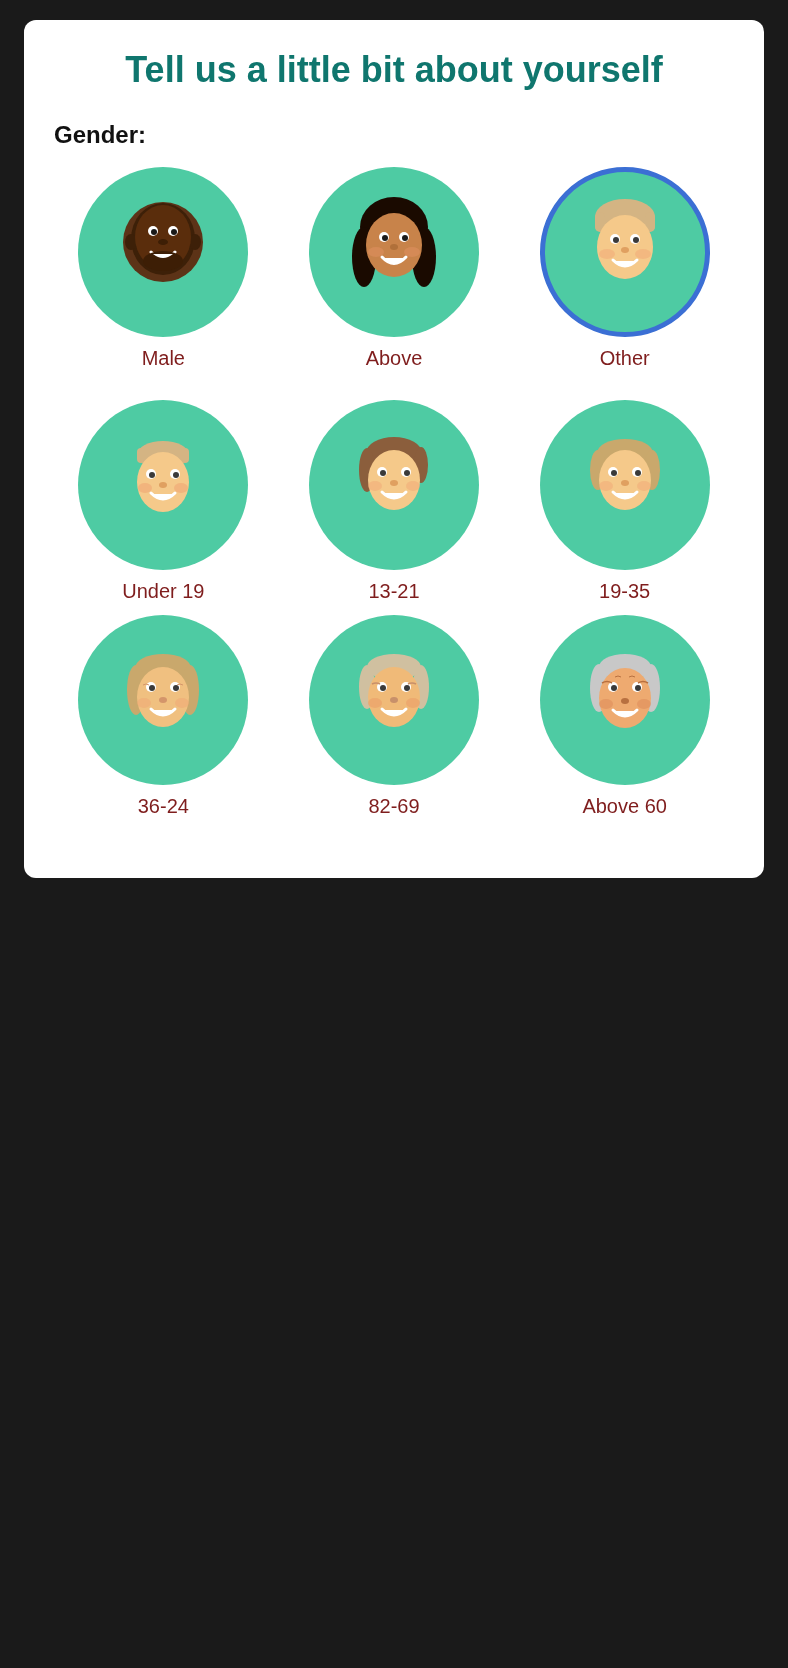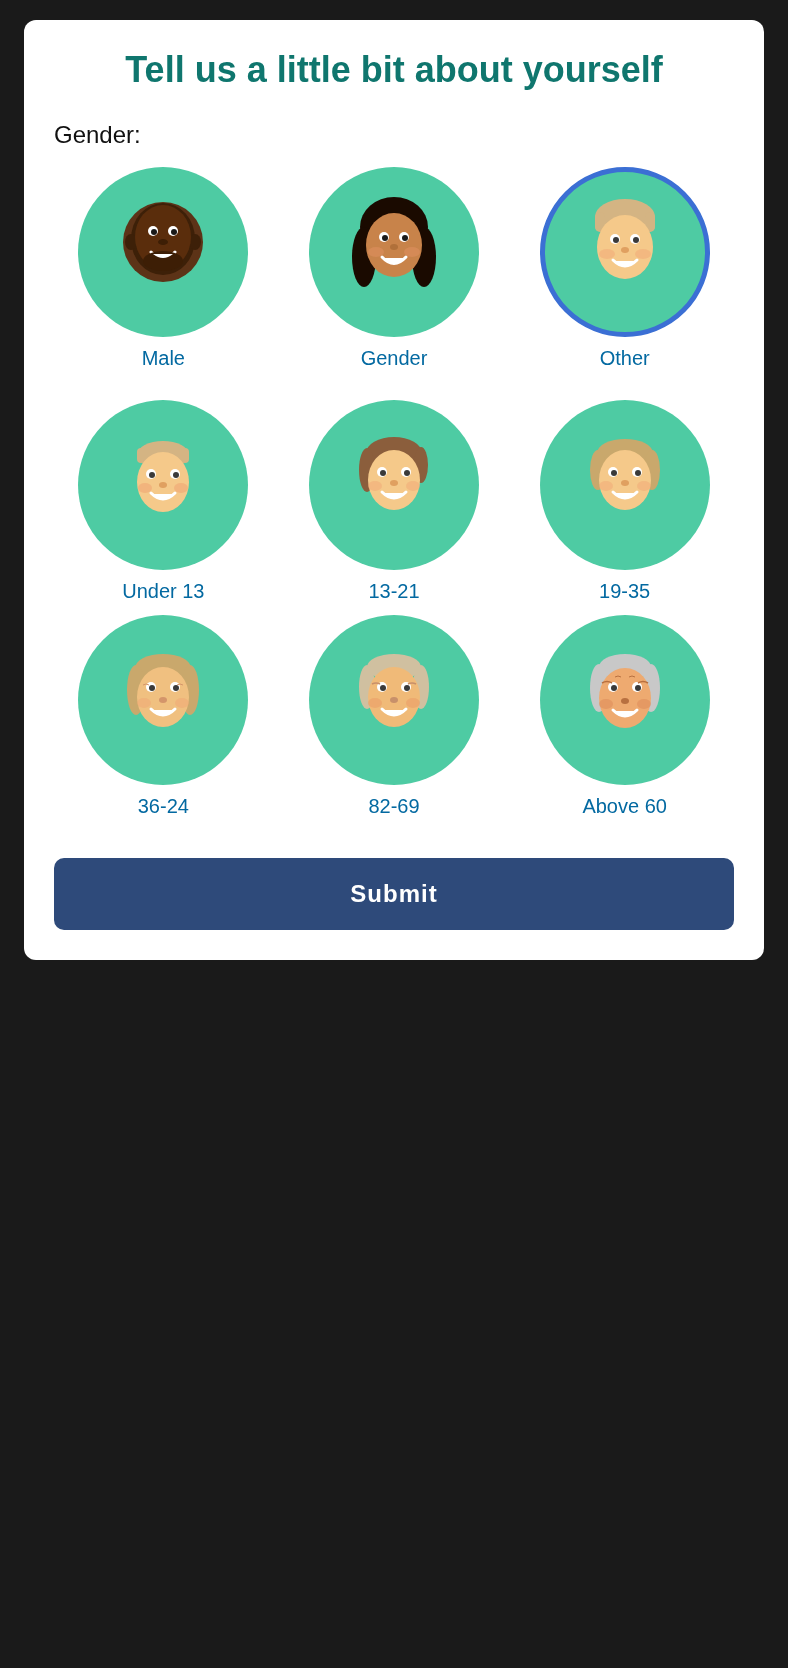--- a/index.html
+++ b/index.html
@@ -56,21 +56,21 @@
       font-size: 36px;
       font-weight: 900;
       text-align: center;
       color: #0f766e;
       line-height: 1.2;
       margin-bottom: 30px;
     }
 
     .section-label {
       font-size: 24px;
-      font-weight: 400;
+      font-weight: 700;
       color: #111;
       margin-bottom: 18px;
     }
 
     .options-grid {
       display: grid;
       grid-template-columns: repeat(3, 1fr);
       gap: 12px;
       margin-bottom: 30px;
     }
@@ -96,21 +96,21 @@
       transition: border-color 0.2s;
     }
 
     .avatar-circle.selected {
       border: 5px solid #3b6fd4;
     }
 
     .option-label {
       margin-top: 10px;
       font-size: 20px;
-      color: #0369a1;
+      color: #7f1d1d;
       text-align: center;
     }
 
     
     .face-svg {
       width: 130px;
       height: 130px;
     }
 
     .submit-btn {
@@ -189,21 +189,21 @@
 
               <ellipse cx="65" cy="60" rx="4" ry="3" fill="#b0703a"></ellipse>
 
               <path d="M53 70 Q65 83 77 70" stroke="white" stroke-width="3" fill="none" stroke-linecap="round"></path>
               <path d="M54 71 Q65 80 76 71" fill="white"></path>
 
               <ellipse cx="47" cy="65" rx="8" ry="5" fill="#e8956a" opacity="0.4"></ellipse>
               <ellipse cx="83" cy="65" rx="8" ry="5" fill="#e8956a" opacity="0.4"></ellipse>
             </svg>
           </div>
-          <span class="option-label">Gender</span>
+          <span class="option-label">Above</span>
         </div>
 
         <div class="option-item">
           <div class="avatar-circle selected">
             <svg class="face-svg" viewBox="0 0 130 130" xmlns="http://www.w3.org/2000/svg">
 
               <ellipse cx="65" cy="30" rx="30" ry="18" fill="#d4b483"></ellipse>
               <ellipse cx="65" cy="40" rx="30" ry="8" fill="#d4b483"></ellipse>
 
               <rect x="35" y="25" width="10" height="20" rx="5" fill="#d4b483"></rect>
@@ -245,21 +245,21 @@
               <ellipse cx="77" cy="54" rx="5" ry="5" fill="white"></ellipse>
               <circle cx="54" cy="55" r="3" fill="#3a3a3a"></circle>
               <circle cx="78" cy="55" r="3" fill="#3a3a3a"></circle>
               <ellipse cx="65" cy="65" rx="4" ry="3" fill="#e0a060"></ellipse>
               <path d="M53 73 Q65 85 77 73" stroke="white" stroke-width="3" fill="none" stroke-linecap="round"></path>
               <path d="M54 74 Q65 83 76 74" fill="white"></path>
               <ellipse cx="47" cy="68" rx="7" ry="5" fill="#f0a070" opacity="0.5"></ellipse>
               <ellipse cx="83" cy="68" rx="7" ry="5" fill="#f0a070" opacity="0.5"></ellipse>
             </svg>
           </div>
-          <span class="option-label">Under 13</span>
+          <span class="option-label">Under 19</span>
         </div>
 
         <div class="option-item">
           <div class="avatar-circle">
             <svg class="face-svg" viewBox="0 0 130 130" xmlns="http://www.w3.org/2000/svg">
 
               <ellipse cx="65" cy="33" rx="28" ry="16" fill="#8b5e3c"></ellipse>
               <ellipse cx="38" cy="50" rx="8" ry="22" fill="#8b5e3c"></ellipse>
               <ellipse cx="92" cy="45" rx="7" ry="18" fill="#8b5e3c"></ellipse>
               <ellipse cx="65" cy="60" rx="26" ry="30" fill="#f5c98a"></ellipse>
@@ -370,17 +370,16 @@
               <path d="M54 76 Q65 85 76 76" fill="white"></path>
               <ellipse cx="46" cy="69" rx="7" ry="5" fill="#d88050" opacity="0.4"></ellipse>
               <ellipse cx="84" cy="69" rx="7" ry="5" fill="#d88050" opacity="0.4"></ellipse>
             </svg>
           </div>
           <span class="option-label">Above 60</span>
         </div>
 
       </div>
 
-      <button class="submit-btn">Submit</button>
 
     </div>
   </div>
 </div>
 
 </body></html>

